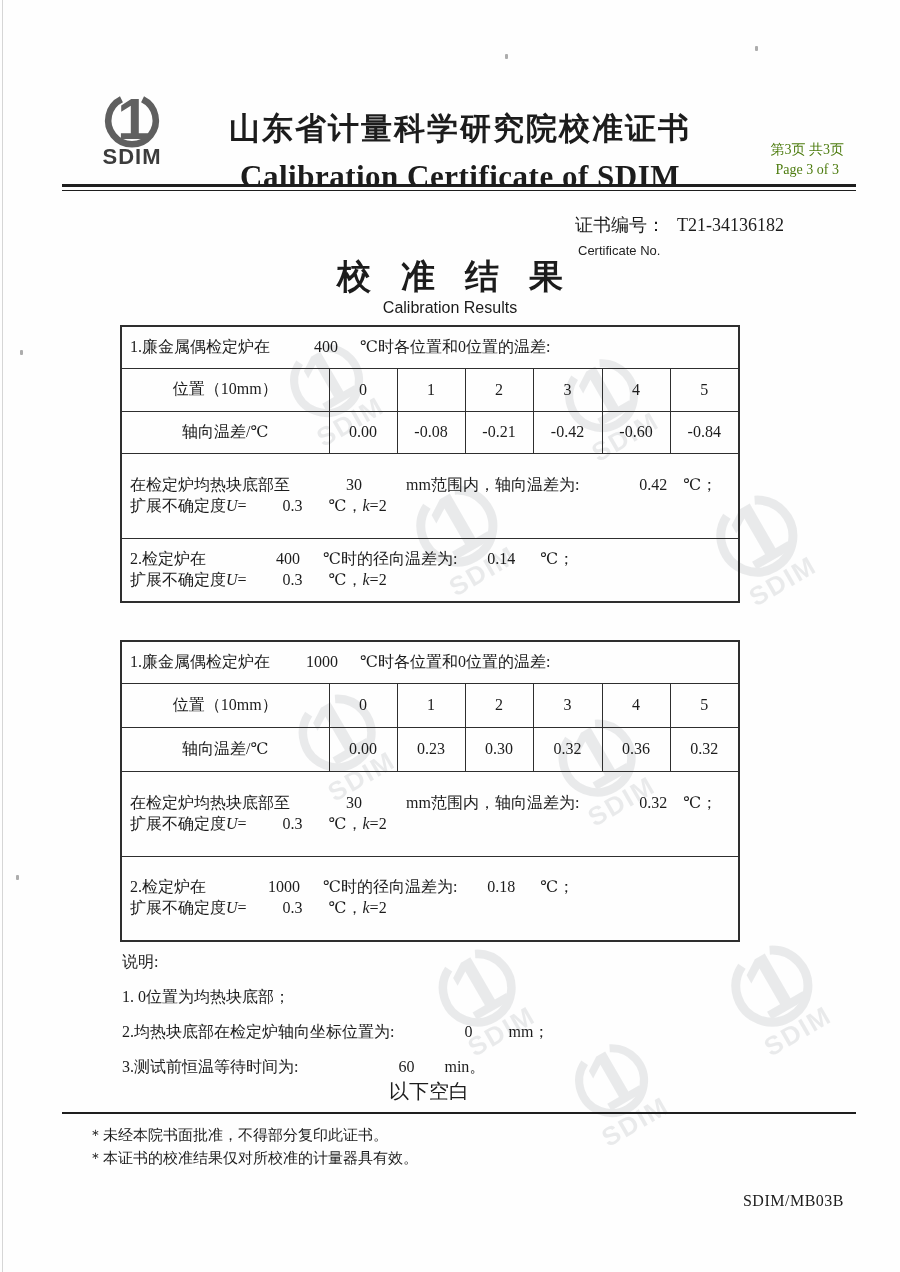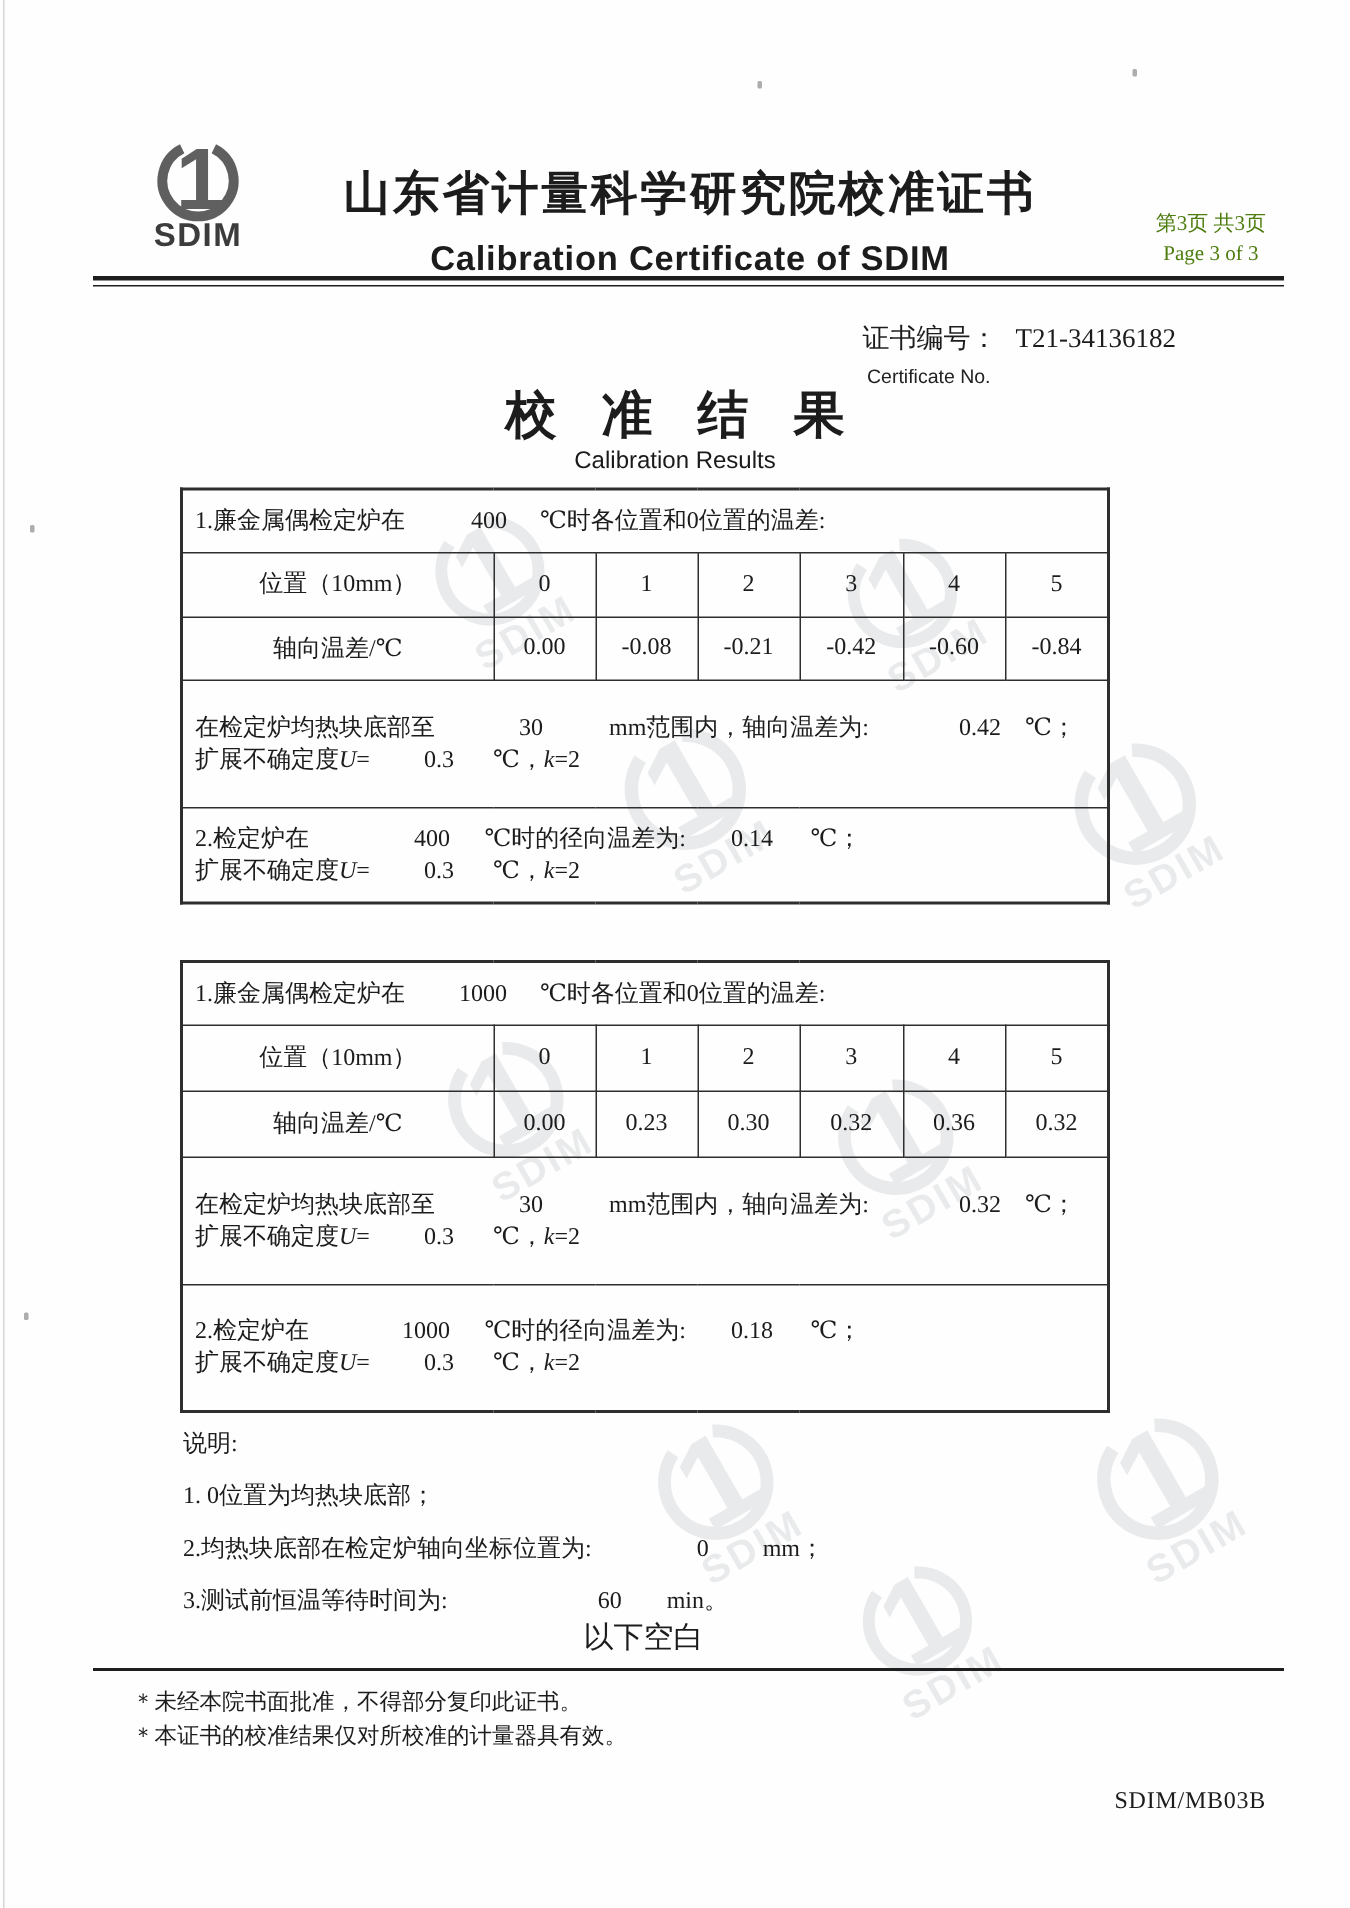--- a/index.html
+++ b/index.html
@@ -14,21 +14,21 @@
   }
   .scan-edge{position:absolute;left:2px;top:0;width:1px;height:100%;background:#d6d6d6;}
   .speck{position:absolute;width:3px;height:5px;background:#777;border-radius:1px;opacity:.6;}
 
   
   .logo{position:absolute;left:92px;top:84px;width:80px;text-align:center;}
   .logo svg{display:block;margin:0 auto;}
   .logo-text{font-family:"Liberation Sans","DejaVu Sans",sans-serif;font-weight:bold;font-size:22px;letter-spacing:1px;color:#3c3c3c;margin-top:-6px;}
   .title-block{position:absolute;left:200px;top:108px;width:520px;text-align:center;}
   .title-cn{font-size:31px;font-weight:bold;letter-spacing:2px;white-space:nowrap;}
-  .title-en{font-family:Liberation Sans, sans-serif;font-size:23px;font-weight:bold;margin-top:9px;letter-spacing:.5px;}
+  .title-en{font-family:Liberation Serif, serif;font-size:31px;font-weight:bold;margin-top:9px;letter-spacing:.5px;}
   .page-info{position:absolute;right:56px;top:140px;text-align:center;font-size:14px;line-height:1.45;color:#4d7c0f;}
   .rule-double{position:absolute;left:62px;right:44px;top:184px;}
   .rule-double .thick{border-top:3px solid #1e1e1e;}
   .rule-double .thin{border-top:1px solid #1e1e1e;margin-top:3px;}
 
   
   .cert-no{position:absolute;left:575px;top:213px;font-size:18px;}
   .cert-no .num{margin-left:12px;}
   .cert-en{position:absolute;left:578px;top:243px;font-family:"Liberation Sans","DejaVu Sans",sans-serif;font-size:13px;color:#222;}
   .results-cn{position:absolute;left:0;right:0;top:254px;text-align:center;font-size:34px;font-weight:bold;letter-spacing:30px;text-indent:30px;}

